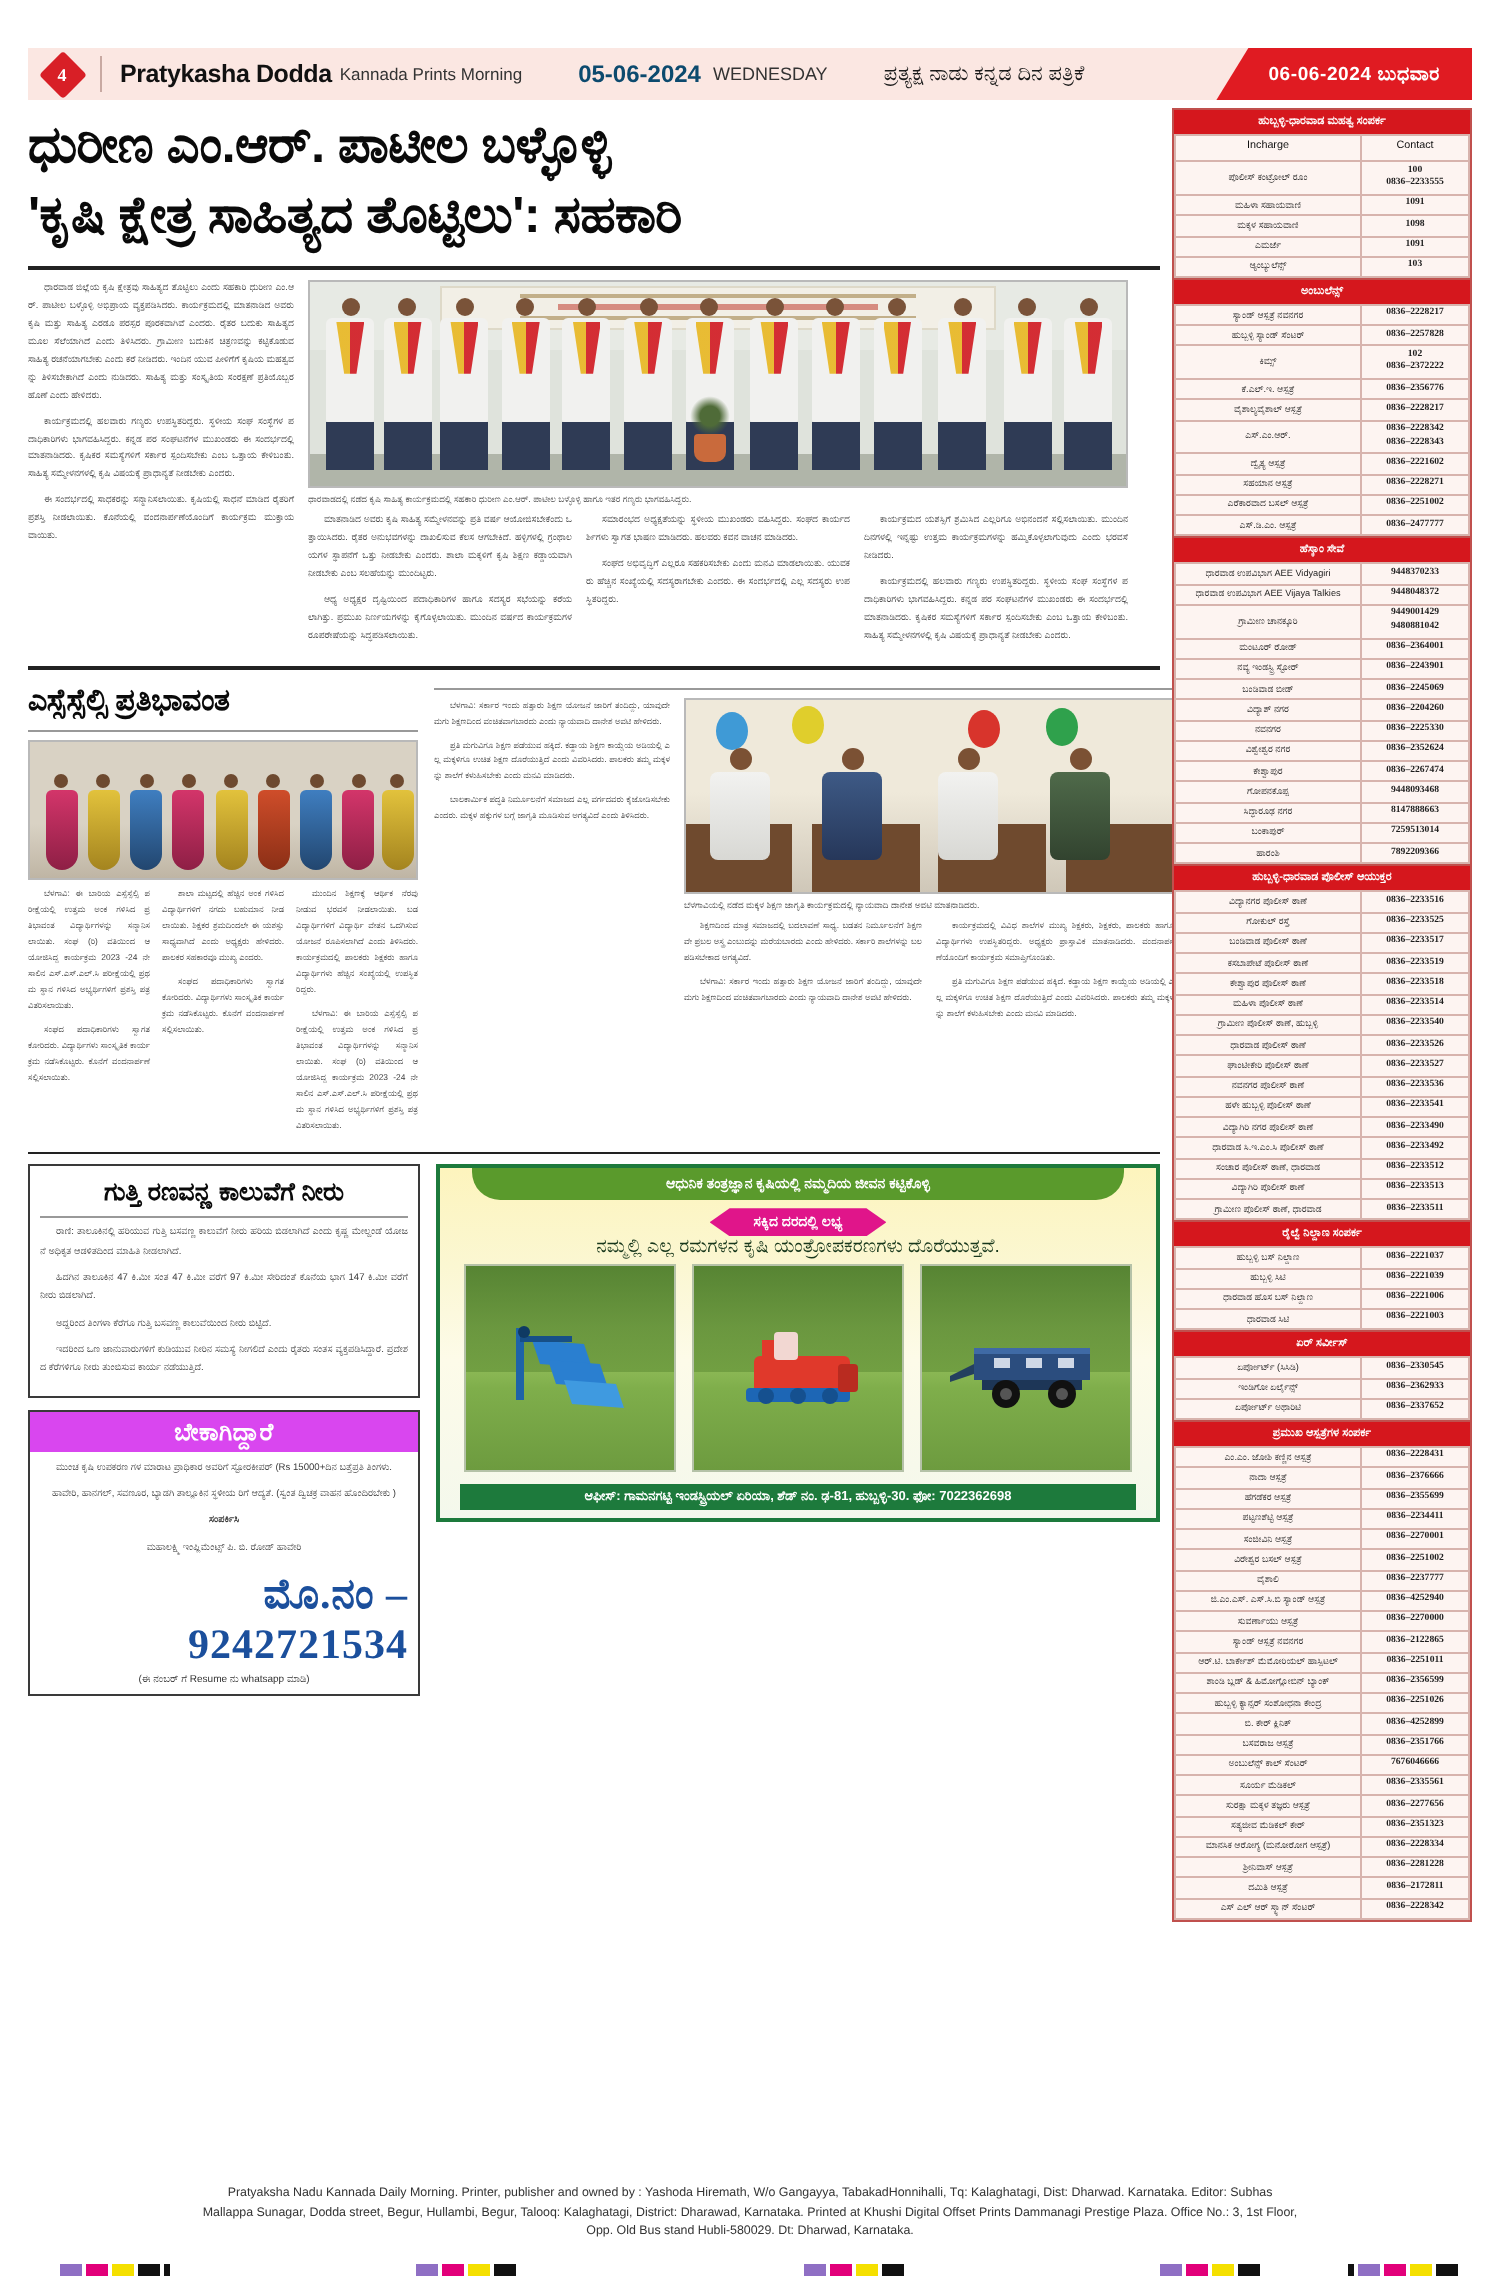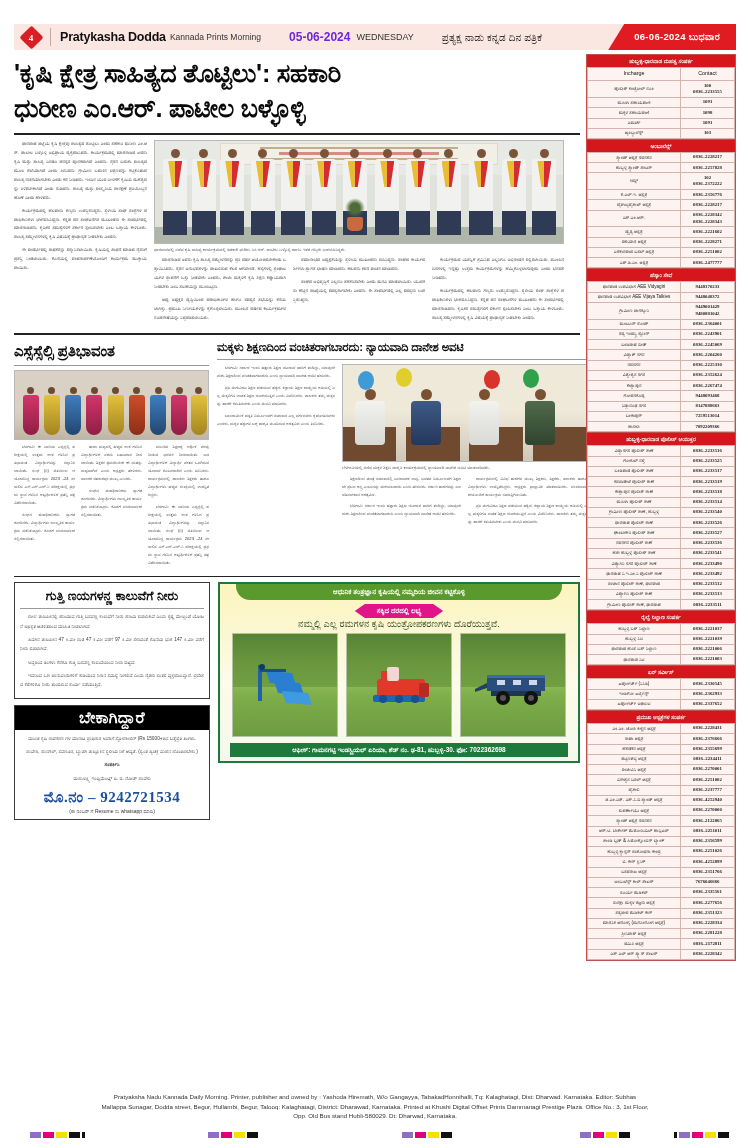--- a/index.html
+++ b/index.html
@@ -48,21 +48,21 @@
     flex: 0 0 auto;
   }
   .mh-title {
     font-size: 12.5px; font-weight: bold; color: #111;
     letter-spacing: -0.2px; white-space: nowrap;
   }
   .mh-sub {
     font-size: 8.5px; color: #333; margin-left: 4px; white-space: nowrap;
   }
   .mh-date {
-    font-size: 12px; font-weight: bold; color: #6d28d9;
+    font-size: 12px; font-weight: bold; color: #0c4a6e;
     margin-left: 28px; white-space: nowrap;
   }
   .mh-day {
     font-size: 9px; color: #333; margin-left: 6px; white-space: nowrap;
   }
   .mh-kn {
     font-size: 10.5px; color: #1a1a1a; margin-left: 28px; white-space: nowrap;
   }
   .mh-redtab {
     margin-left: auto;
@@ -187,25 +187,25 @@
   }
   .sub-h.small { font-size: 11.5px; line-height: 1.35; }
 
   
   .boxed { border: 1px solid #3a3a3a; padding: 4px 5px; background:#fff; }
   .box-title {
     font-size: 12.5px; font-weight: bold; text-align:center; color:#0a0a0a;
     line-height: 1.3; padding: 1px 0 3px;
   }
   .redbar {
-    background: #000000; color:#fff; text-align:center;
-    font-size: 16px; font-weight: bold; padding: 3px 0; letter-spacing: .3px;
+    background: #d946ef; color:#fff; text-align:center;
+    font-size: 12px; font-weight: bold; padding: 3px 0; letter-spacing: .3px;
   }
   .phone-big {
-    font-size: 15px; font-weight: bold; color:#1b4f9c; text-align:center;
+    font-size: 21px; font-weight: bold; color:#1b4f9c; text-align:right;
     font-family:"Liberation Serif", serif; letter-spacing: .5px; padding: 2px 0;
   }
   .note-sm { font-size:5px; text-align:center; color:#333; }
 
   
   .ad {
     border: 2px solid #1d7a3c;
     background: linear-gradient(#fdf4bd 0%, #fbf7d2 28%, #fdfbe9 55%, #f4f8ec 100%);
     padding: 0 0 4px 0;
     position: relative; overflow: hidden;
@@ -318,22 +318,22 @@
     <div class="mh-day">WEDNESDAY</div>
     <div class="mh-kn">ಪ್ರತ್ಯಕ್ಷ ನಾಡು ಕನ್ನಡ ದಿನ ಪತ್ರಿಕೆ</div>
     <div class="mh-redtab">06-06-2024 ಬುಧವಾರ</div>
   </div>
 
   <div class="body-wrap">
 
     <div class="left-col">
 
       <div class="headline">
+        <div>ಧುರೀಣ ಎಂ.ಆರ್. ಪಾಟೀಲ ಬಳ್ಳೊಳ್ಳಿ</div>
         <div>'ಕೃಷಿ ಕ್ಷೇತ್ರ ಸಾಹಿತ್ಯದ ತೊಟ್ಟಿಲು': ಸಹಕಾರಿ</div>
-        <div>ಧುರೀಣ ಎಂ.ಆರ್. ಪಾಟೀಲ ಬಳ್ಳೊಳ್ಳಿ</div>
       </div>
       <div class="rule-thick"></div>
 
       <div class="art1">
 
         <div class="c">
           <div class="ktext">
             <p>ಧಾರವಾಡ ಜಿಲ್ಲೆಯ ಕೃಷಿ ಕ್ಷೇತ್ರವು ಸಾಹಿತ್ಯದ ತೊಟ್ಟಿಲು ಎಂದು ಸಹಕಾರಿ ಧುರೀಣ ಎಂ.ಆರ್. ಪಾಟೀಲ ಬಳ್ಳೊಳ್ಳಿ ಅಭಿಪ್ರಾಯ ವ್ಯಕ್ತಪಡಿಸಿದರು. ಕಾರ್ಯಕ್ರಮದಲ್ಲಿ ಮಾತನಾಡಿದ ಅವರು ಕೃಷಿ ಮತ್ತು ಸಾಹಿತ್ಯ ಎರಡೂ ಪರಸ್ಪರ ಪೂರಕವಾಗಿವೆ ಎಂದರು. ರೈತರ ಬದುಕು ಸಾಹಿತ್ಯದ ಮೂಲ ಸೆಲೆಯಾಗಿದೆ ಎಂದು ತಿಳಿಸಿದರು. ಗ್ರಾಮೀಣ ಬದುಕಿನ ಚಿತ್ರಣವನ್ನು ಕಟ್ಟಿಕೊಡುವ ಸಾಹಿತ್ಯ ರಚನೆಯಾಗಬೇಕು ಎಂದು ಕರೆ ನೀಡಿದರು. ಇಂದಿನ ಯುವ ಪೀಳಿಗೆಗೆ ಕೃಷಿಯ ಮಹತ್ವವನ್ನು ತಿಳಿಸಬೇಕಾಗಿದೆ ಎಂದು ನುಡಿದರು. ಸಾಹಿತ್ಯ ಮತ್ತು ಸಂಸ್ಕೃತಿಯ ಸಂರಕ್ಷಣೆ ಪ್ರತಿಯೊಬ್ಬರ ಹೊಣೆ ಎಂದು ಹೇಳಿದರು.</p>
             <p>ಕಾರ್ಯಕ್ರಮದಲ್ಲಿ ಹಲವಾರು ಗಣ್ಯರು ಉಪಸ್ಥಿತರಿದ್ದರು. ಸ್ಥಳೀಯ ಸಂಘ ಸಂಸ್ಥೆಗಳ ಪದಾಧಿಕಾರಿಗಳು ಭಾಗವಹಿಸಿದ್ದರು. ಕನ್ನಡ ಪರ ಸಂಘಟನೆಗಳ ಮುಖಂಡರು ಈ ಸಂದರ್ಭದಲ್ಲಿ ಮಾತನಾಡಿದರು. ಕೃಷಿಕರ ಸಮಸ್ಯೆಗಳಿಗೆ ಸರ್ಕಾರ ಸ್ಪಂದಿಸಬೇಕು ಎಂಬ ಒತ್ತಾಯ ಕೇಳಿಬಂತು. ಸಾಹಿತ್ಯ ಸಮ್ಮೇಳನಗಳಲ್ಲಿ ಕೃಷಿ ವಿಷಯಕ್ಕೆ ಪ್ರಾಧಾನ್ಯತೆ ನೀಡಬೇಕು ಎಂದರು.</p>
             <p>ಈ ಸಂದರ್ಭದಲ್ಲಿ ಸಾಧಕರನ್ನು ಸನ್ಮಾನಿಸಲಾಯಿತು. ಕೃಷಿಯಲ್ಲಿ ಸಾಧನೆ ಮಾಡಿದ ರೈತರಿಗೆ ಪ್ರಶಸ್ತಿ ನೀಡಲಾಯಿತು. ಕೊನೆಯಲ್ಲಿ ವಂದನಾರ್ಪಣೆಯೊಂದಿಗೆ ಕಾರ್ಯಕ್ರಮ ಮುಕ್ತಾಯವಾಯಿತು.</p>
@@ -509,21 +509,20 @@
             <div style="width:61px">
                 <div class="ktext sm">
               <p>ಮುಂದಿನ ಶಿಕ್ಷಣಕ್ಕೆ ಆರ್ಥಿಕ ನೆರವು ನೀಡುವ ಭರವಸೆ ನೀಡಲಾಯಿತು. ಬಡ ವಿದ್ಯಾರ್ಥಿಗಳಿಗೆ ವಿದ್ಯಾರ್ಥಿ ವೇತನ ಒದಗಿಸುವ ಯೋಜನೆ ರೂಪಿಸಲಾಗಿದೆ ಎಂದು ತಿಳಿಸಿದರು. ಕಾರ್ಯಕ್ರಮದಲ್ಲಿ ಪಾಲಕರು ಶಿಕ್ಷಕರು ಹಾಗೂ ವಿದ್ಯಾರ್ಥಿಗಳು ಹೆಚ್ಚಿನ ಸಂಖ್ಯೆಯಲ್ಲಿ ಉಪಸ್ಥಿತರಿದ್ದರು.</p>
               <p>ಬೆಳಗಾವಿ: ಈ ಬಾರಿಯ ಎಸ್ಸೆಸ್ಸೆಲ್ಸಿ ಪರೀಕ್ಷೆಯಲ್ಲಿ ಉತ್ತಮ ಅಂಕ ಗಳಿಸಿದ ಪ್ರತಿಭಾವಂತ ವಿದ್ಯಾರ್ಥಿಗಳನ್ನು ಸನ್ಮಾನಿಸಲಾಯಿತು. ಸಂಘ (ರಿ) ವತಿಯಿಂದ ಆಯೋಜಿಸಿದ್ದ ಕಾರ್ಯಕ್ರಮ 2023 -24 ನೇ ಸಾಲಿನ ಎಸ್.ಎಸ್.ಎಲ್.ಸಿ ಪರೀಕ್ಷೆಯಲ್ಲಿ ಪ್ರಥಮ ಸ್ಥಾನ ಗಳಿಸಿದ ಅಭ್ಯರ್ಥಿಗಳಿಗೆ ಪ್ರಶಸ್ತಿ ಪತ್ರ ವಿತರಿಸಲಾಯಿತು.</p>
             </div>
               </div>
           </div>
         </div>
 
         <div style="flex:1">
-          <div class="sub-h small">ಮಕ್ಕಳು ಶಿಕ್ಷಣದಿಂದ ವಂಚಿತರಾಗಬಾರದು: ನ್ಯಾಯವಾದಿ ದಾನೇಶ ಅವಟಿ</div>
           <div class="rule-thin"></div>
 
           <div style="display:flex; gap:7px;">
             <div style="width:118px">
               <div class="ktext sm">
                 <p>ಬೆಳಗಾವಿ: ಸರ್ಕಾರ ಇಂದು ಹತ್ತಾರು ಶಿಕ್ಷಣ ಯೋಜನೆ ಜಾರಿಗೆ ತಂದಿದ್ದು, ಯಾವುದೇ ಮಗು ಶಿಕ್ಷಣದಿಂದ ವಂಚಿತವಾಗಬಾರದು ಎಂದು ನ್ಯಾಯವಾದಿ ದಾನೇಶ ಅವಟಿ ಹೇಳಿದರು.</p>
                 <p>ಪ್ರತಿ ಮಗುವಿಗೂ ಶಿಕ್ಷಣ ಪಡೆಯುವ ಹಕ್ಕಿದೆ. ಕಡ್ಡಾಯ ಶಿಕ್ಷಣ ಕಾಯ್ದೆಯ ಅಡಿಯಲ್ಲಿ ಎಲ್ಲ ಮಕ್ಕಳಿಗೂ ಉಚಿತ ಶಿಕ್ಷಣ ದೊರೆಯುತ್ತಿದೆ ಎಂದು ವಿವರಿಸಿದರು. ಪಾಲಕರು ತಮ್ಮ ಮಕ್ಕಳನ್ನು ಶಾಲೆಗೆ ಕಳುಹಿಸಬೇಕು ಎಂದು ಮನವಿ ಮಾಡಿದರು.</p>
                 <p>ಬಾಲಕಾರ್ಮಿಕ ಪದ್ಧತಿ ನಿರ್ಮೂಲನೆಗೆ ಸಮಾಜದ ಎಲ್ಲ ವರ್ಗದವರು ಕೈಜೋಡಿಸಬೇಕು ಎಂದರು. ಮಕ್ಕಳ ಹಕ್ಕುಗಳ ಬಗ್ಗೆ ಜಾಗೃತಿ ಮೂಡಿಸುವ ಅಗತ್ಯವಿದೆ ಎಂದು ತಿಳಿಸಿದರು.</p>
               </div>
             </div>
@@ -577,21 +576,21 @@
         </div>
       </div>
 
       <div class="rule-thick" style="margin-top:5px"></div>
 
       <div style="display:flex; gap:8px; margin-top:4px;">
 
         <div style="width:196px">
 
           <div class="boxed">
-            <div class="box-title">ಗುತ್ತಿ ಣಯಗಳನ್ಣ ಕಾಲುವೆಗೆ ನೀರು</div>
+            <div class="box-title">ಗುತ್ತಿ ರಣವನ್ಣ ಕಾಲುವೆಗೆ ನೀರು</div>
             <div class="rule-thin" style="margin:1px 0 3px"></div>
             <div class="ktext" style="font-size:4.8px">
               <p>ರಾಣಿ: ತಾಲೂಕಿನಲ್ಲಿ ಹರಿಯುವ ಗುತ್ತಿ ಬಸವಣ್ಣ ಕಾಲುವೆಗೆ ನೀರು ಹರಿಯ ಬಿಡಲಾಗಿದೆ ಎಂದು ಕೃಷ್ಣ ಮೇಲ್ದಂಡೆ ಯೋಜನೆ ಅಧಿಕೃತ ಆಡಳಿತದಿಂದ ಮಾಹಿತಿ ನೀಡಲಾಗಿದೆ.</p>
               <p>ಹಿದಗಿನ ತಾಲೂಕಿನ 47 ಕಿ.ಮೀ ಸಂತ 47 ಕಿ.ಮೀ ವರೆಗೆ 97 ಕಿ.ಮೀ ಸೇರಿದಂತೆ ಕೊನೆಯ ಭಾಗ 147 ಕಿ.ಮೀ ವರೆಗೆ ನೀರು ಬಿಡಲಾಗಿದೆ.</p>
               <p>ಅದ್ದರಿಂದ ತಿಂಗಳಾ ಕೆರೆಗೂ ಗುತ್ತಿ ಬಸವಣ್ಣ ಕಾಲುವೆಯಿಂದ ನೀರು ಬಿಟ್ಟಿದೆ.</p>
               <p>ಇದರಿಂದ ಒಣ ಜಾನುವಾರುಗಳಿಗೆ ಕುಡಿಯುವ ನೀರಿನ ಸಮಸ್ಯೆ ನೀಗಲಿದೆ ಎಂದು ರೈತರು ಸಂತಸ ವ್ಯಕ್ತಪಡಿಸಿದ್ದಾರೆ. ಪ್ರದೇಶದ ಕೆರೆಗಳಿಗೂ ನೀರು ತುಂಬಿಸುವ ಕಾರ್ಯ ನಡೆಯುತ್ತಿದೆ.</p>
             </div>
           </div>
 
           <div class="boxed" style="margin-top:6px; padding:0;">

